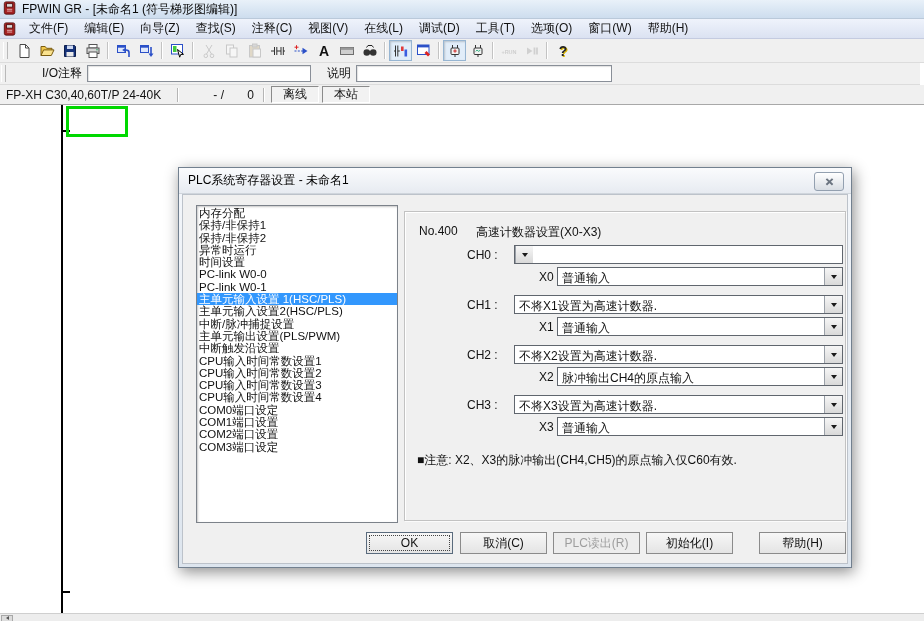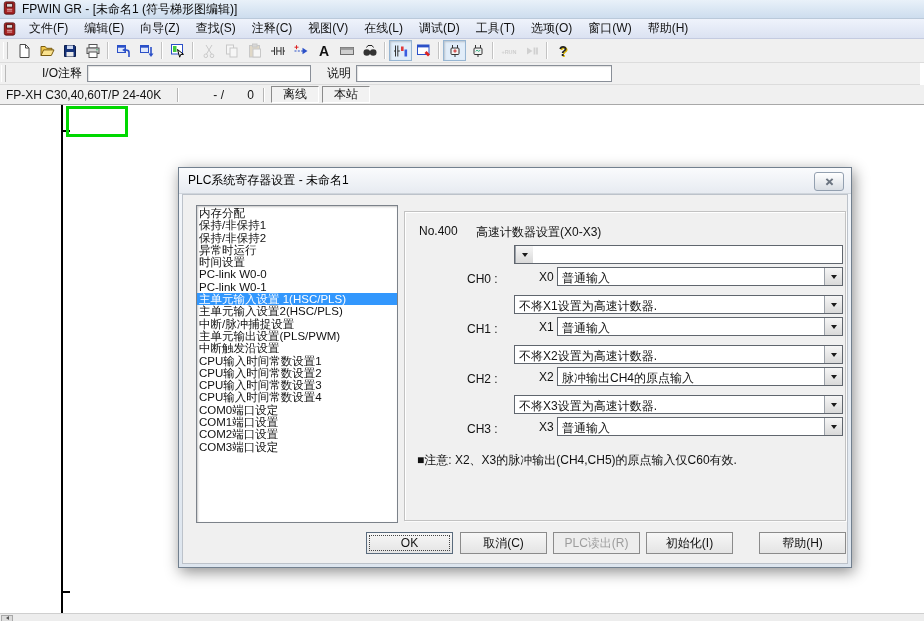--- a/index.html
+++ b/index.html
@@ -64,21 +64,21 @@
   .listbox{position:absolute;left:17px;top:37px;width:200px;height:315px;background:#fff;
     border:1px solid #7c828a;box-shadow:inset 1px 1px 2px rgba(0,0,0,.22);overflow:hidden;padding-top:1px;}
   .list-item{font-size:11.5px;line-height:12.3px;height:12.3px;white-space:nowrap;padding-left:2px;cursor:default;}
   .list-item.selected{background:#3297fd;color:#fff;}
 
   .groupbox{position:absolute;left:225px;top:43px;width:442px;height:310px;
     border:1px solid #c2c2c2;box-shadow:inset 1px 1px 0 #fff,1px 1px 0 #fbfbfb;box-sizing:border-box;}
   .panel-no{position:absolute;left:14px;top:12px;}
   .panel-heading{position:absolute;left:71px;top:12px;}
   .ch-label,.x-label{position:absolute;white-space:nowrap;}
-  .ch-label{left:62px;margin-top:24px;}
+  .ch-label{left:62px;}
   .x-label{left:134px;}
   .combo{position:absolute;height:19px;background:#fff;border:1px solid #60666e;display:flex;align-items:stretch;box-sizing:border-box;}
   .combo.ch{left:109px;width:329px;}
   .combo.x{left:152px;width:286px;}
   .combo-value{flex:1;padding:2px 0 0 4px;white-space:nowrap;overflow:hidden;}
   .combo-btn{width:17px;background:linear-gradient(#f6f6f6,#d9d9d9);border-left:1px solid #9aa0a8;
     display:flex;align-items:center;justify-content:center;}
   .combo-arrow{width:0;height:0;border:3.5px solid transparent;border-top:4.5px solid #1a1a1a;margin-top:4px;}
   .panel-note{position:absolute;left:12px;top:240px;white-space:nowrap;}
 

